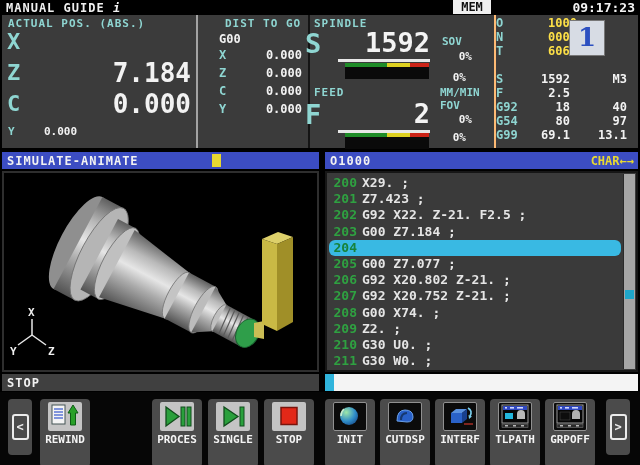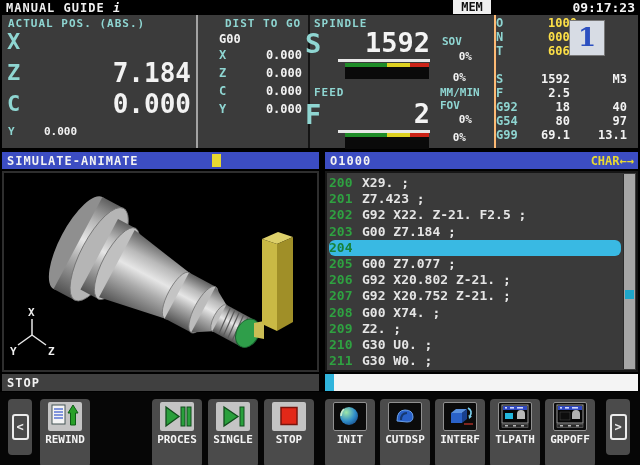--- a/index.html
+++ b/index.html
@@ -56,21 +56,21 @@
   .bartxt{position:absolute;left:5px;top:2px;font-size:12px;color:#f2f2f2;letter-spacing:1px;}
   .ysquare{position:absolute;left:210px;top:2px;width:9px;height:13px;background:#e8d831;}
   .charkey{position:absolute;right:4px;top:2px;font-size:12px;color:#e8d831;}
   
   .graphics{position:absolute;left:2px;top:171px;width:317px;height:201px;background:#000;
             border:2px solid #2e2e2e;box-sizing:border-box;}
   
   .progpanel{position:absolute;left:325px;top:171px;width:313px;height:201px;background:#3a3a3a;
              border:2px solid #161616;box-sizing:border-box;}
   .prows{position:absolute;left:2px;top:2px;right:15px;}
-  .prow{height:16.2px;line-height:16.2px;font-size:13px;display:flex;}
+  .prow{height:16.2px;line-height:16.2px;font-size:13px;display:flex;text-align:right;}
   .lnum{width:28px;color:#2fa141;flex:none;}
   .ltext{color:#e5e5e5;margin-left:5px;white-space:pre;}
   .prow.hl{background:#39b9e3;border-radius:6px;}
   .prow.hl .ltext{color:#0d6286;}
   .prow.hl .lnum{color:#17823a;}
   .sbtrack{position:absolute;right:1px;top:1px;width:11px;height:195px;background:#a6a6a6;
            border-left:1px solid #2a2a2a;}
   .sbthumb{position:absolute;left:1px;top:116px;width:9px;height:9px;background:#1fa6c9;}
   
   .statusleft{position:absolute;left:2px;top:374px;width:317px;height:17px;background:#404040;}

